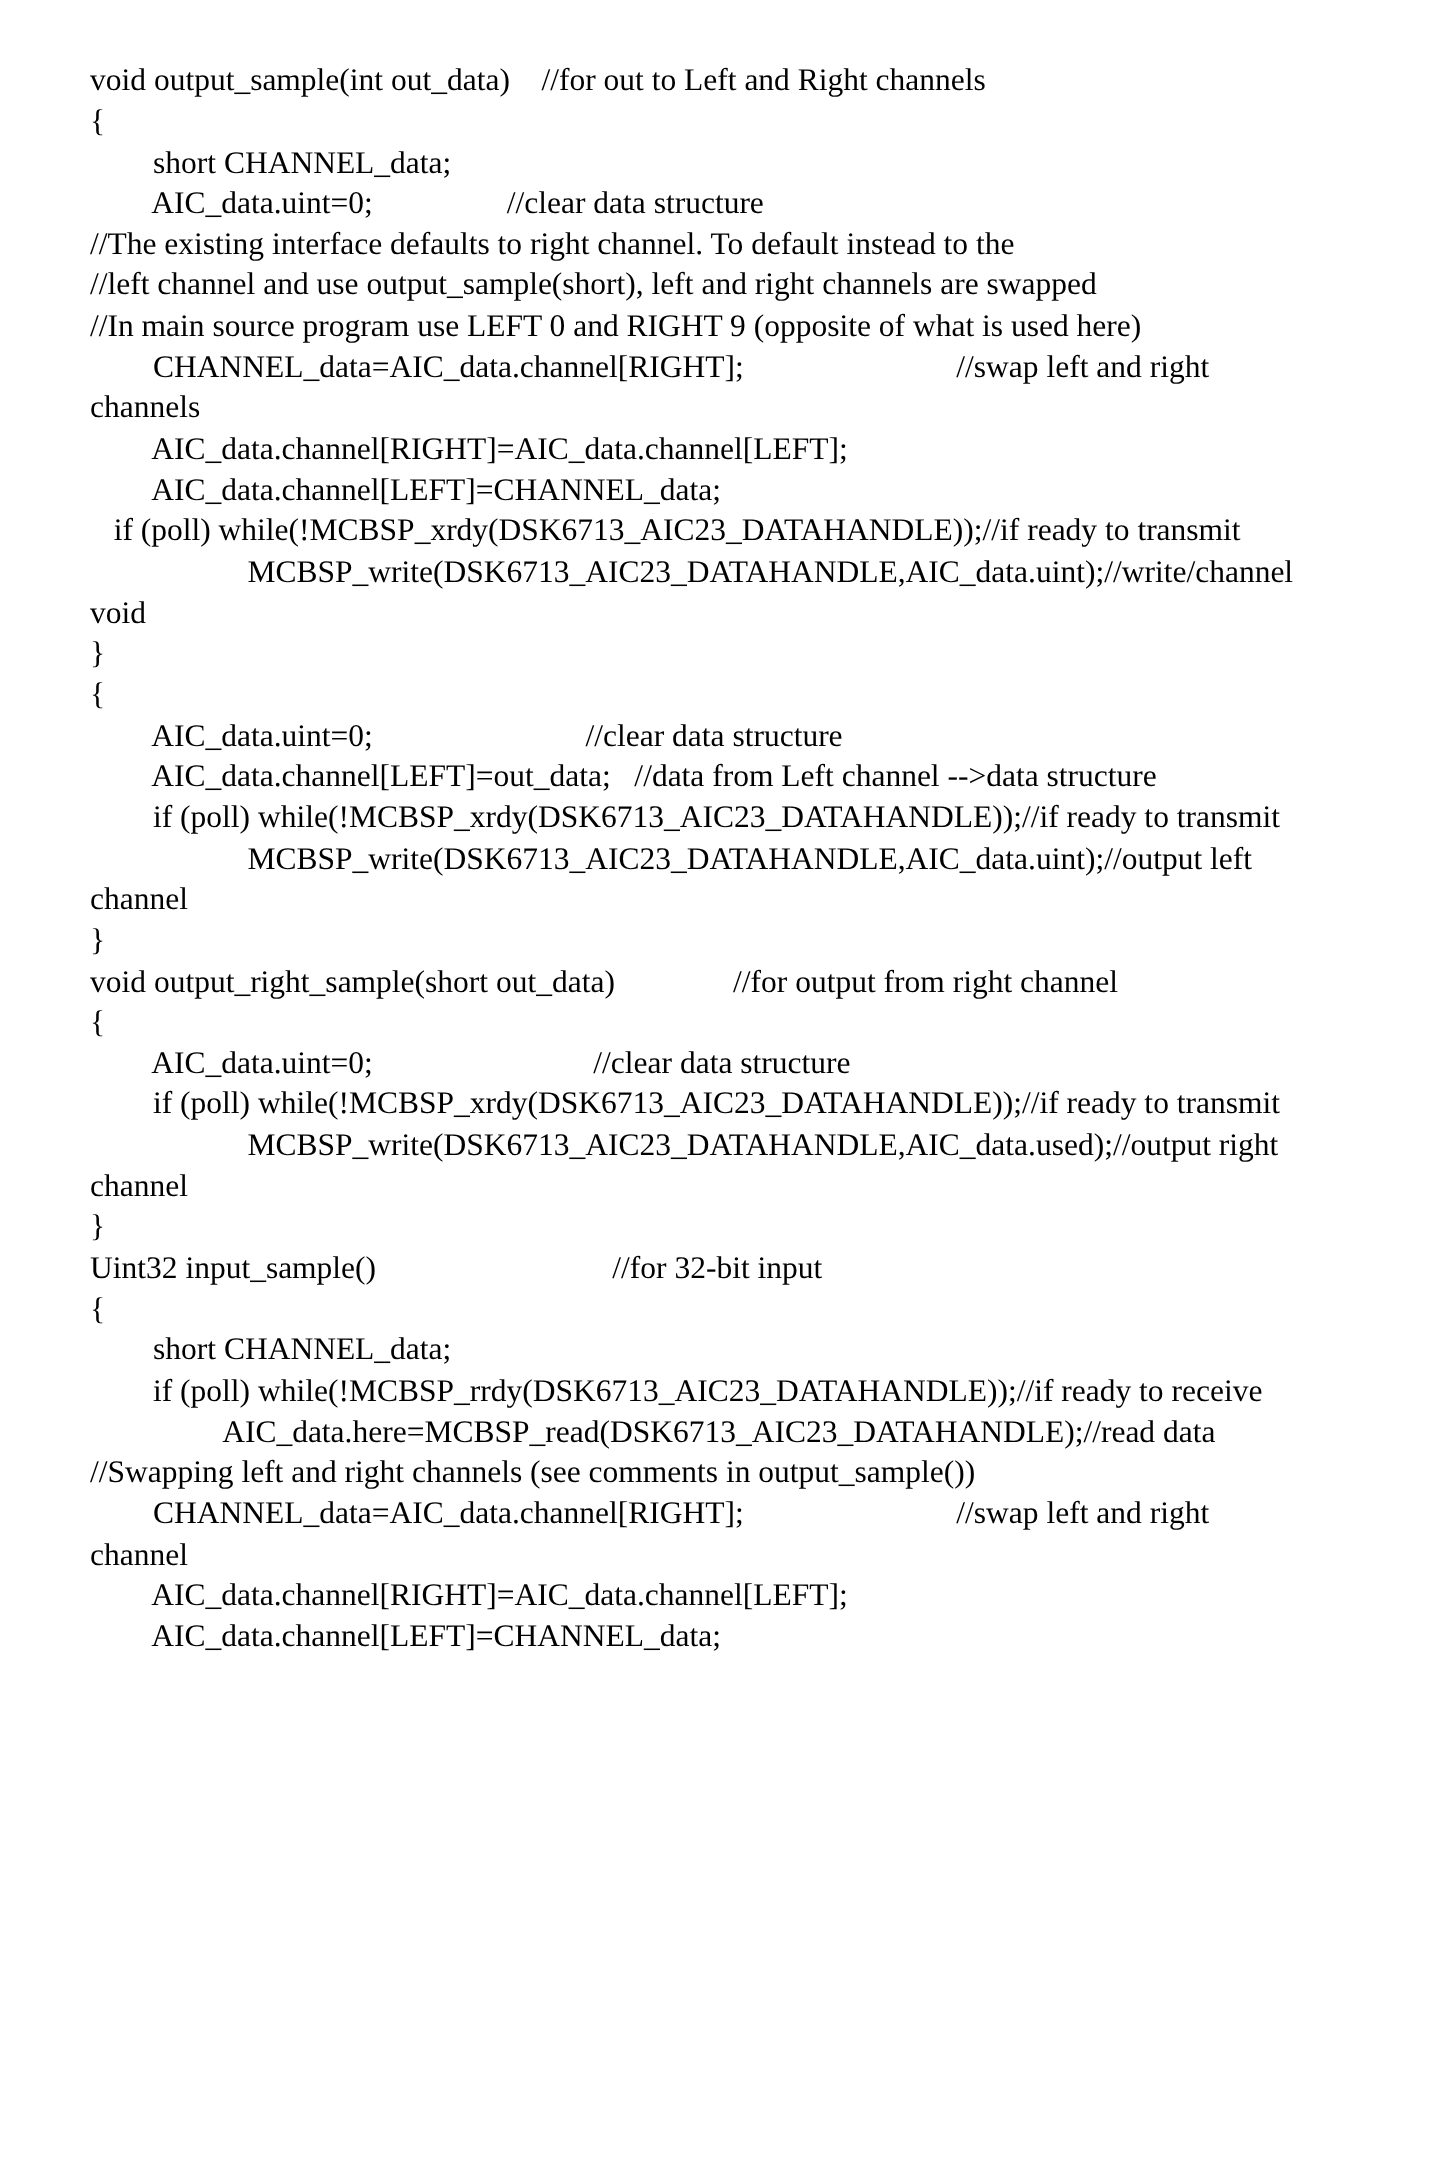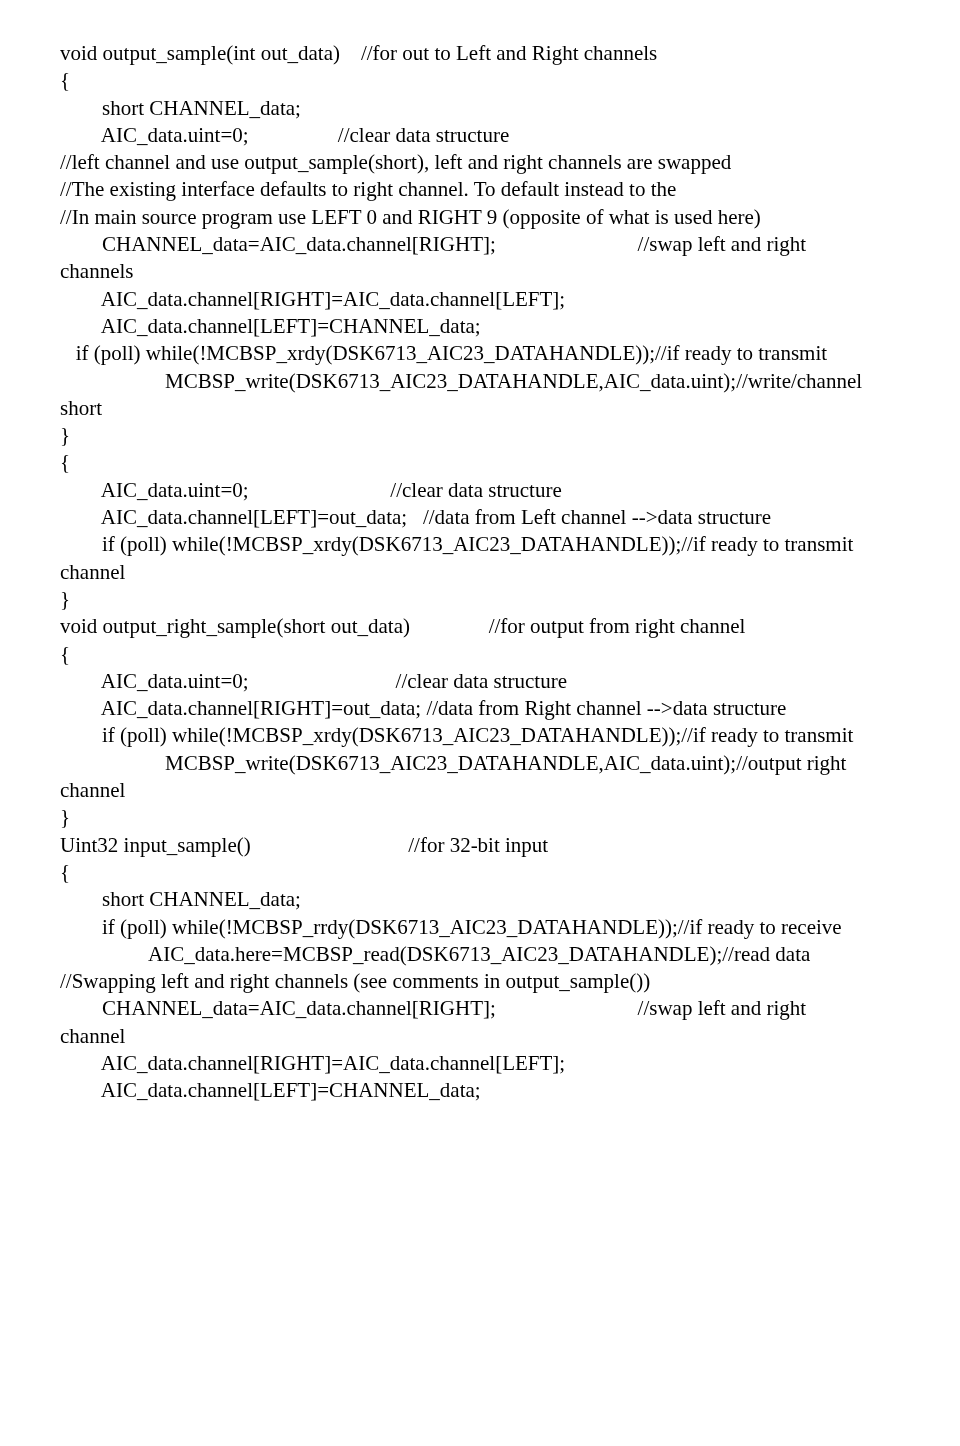--- a/index.html
+++ b/index.html
@@ -20,47 +20,47 @@
 </head>
 <body>
 
 <div>
   <div class="line">void output_sample(int out_data)    //for out to Left and Right channels</div>
   <div class="line">{</div>
   <div class="line">        short CHANNEL_data;</div>
   <div class="line"></div>
   <div class="line">        AIC_data.uint=0;                 //clear data structure</div>
   <div class="line"></div>
+  <div class="line">//The existing interface defaults to right channel. To default instead to the</div>
   <div class="line">//left channel and use output_sample(short), left and right channels are swapped</div>
-  <div class="line">//The existing interface defaults to right channel. To default instead to the</div>
   <div class="line">//In main source program use LEFT 0 and RIGHT 9 (opposite of what is used here)</div>
   <div class="line">        CHANNEL_data=AIC_data.channel[RIGHT];                           //swap left and right</div>
   <div class="line">channels</div>
   <div class="line">        AIC_data.channel[RIGHT]=AIC_data.channel[LEFT];</div>
   <div class="line">        AIC_data.channel[LEFT]=CHANNEL_data;</div>
   <div class="line">   if (poll) while(!MCBSP_xrdy(DSK6713_AIC23_DATAHANDLE));//if ready to transmit</div>
   <div class="line">                    MCBSP_write(DSK6713_AIC23_DATAHANDLE,AIC_data.uint);//write/channel</div>
-  <div class="line">short</div>
+  <div class="line">void</div>
   <div class="line">}</div>
   <div class="line"></div>
   <div class="line">{</div>
   <div class="line">        AIC_data.uint=0;                           //clear data structure</div>
   <div class="line">        AIC_data.channel[LEFT]=out_data;   //data from Left channel --&gt;data structure</div>
   <div class="line"></div>
   <div class="line">        if (poll) while(!MCBSP_xrdy(DSK6713_AIC23_DATAHANDLE));//if ready to transmit</div>
+  <div class="line">                    MCBSP_write(DSK6713_AIC23_DATAHANDLE,AIC_data.uint);//output left</div>
   <div class="line">channel</div>
   <div class="line">}</div>
   <div class="line"></div>
   <div class="line">void output_right_sample(short out_data)               //for output from right channel</div>
   <div class="line">{</div>
   <div class="line">        AIC_data.uint=0;                            //clear data structure</div>
-  <div class="line">        AIC_data.channel[RIGHT]=out_data; //data from Right channel --&gt;data structure</div>
   <div class="line"></div>
   <div class="line">        if (poll) while(!MCBSP_xrdy(DSK6713_AIC23_DATAHANDLE));//if ready to transmit</div>
-  <div class="line">                    MCBSP_write(DSK6713_AIC23_DATAHANDLE,AIC_data.uint);//output right</div>
+  <div class="line">                    MCBSP_write(DSK6713_AIC23_DATAHANDLE,AIC_data.used);//output right</div>
   <div class="line">channel</div>
   <div class="line">}</div>
   <div class="line"></div>
   <div class="line">Uint32 input_sample()                              //for 32-bit input</div>
   <div class="line">{</div>
   <div class="line">        short CHANNEL_data;</div>
   <div class="line"></div>
   <div class="line">        if (poll) while(!MCBSP_rrdy(DSK6713_AIC23_DATAHANDLE));//if ready to receive</div>
   <div class="line">                 AIC_data.here=MCBSP_read(DSK6713_AIC23_DATAHANDLE);//read data</div>
   <div class="line"></div>

